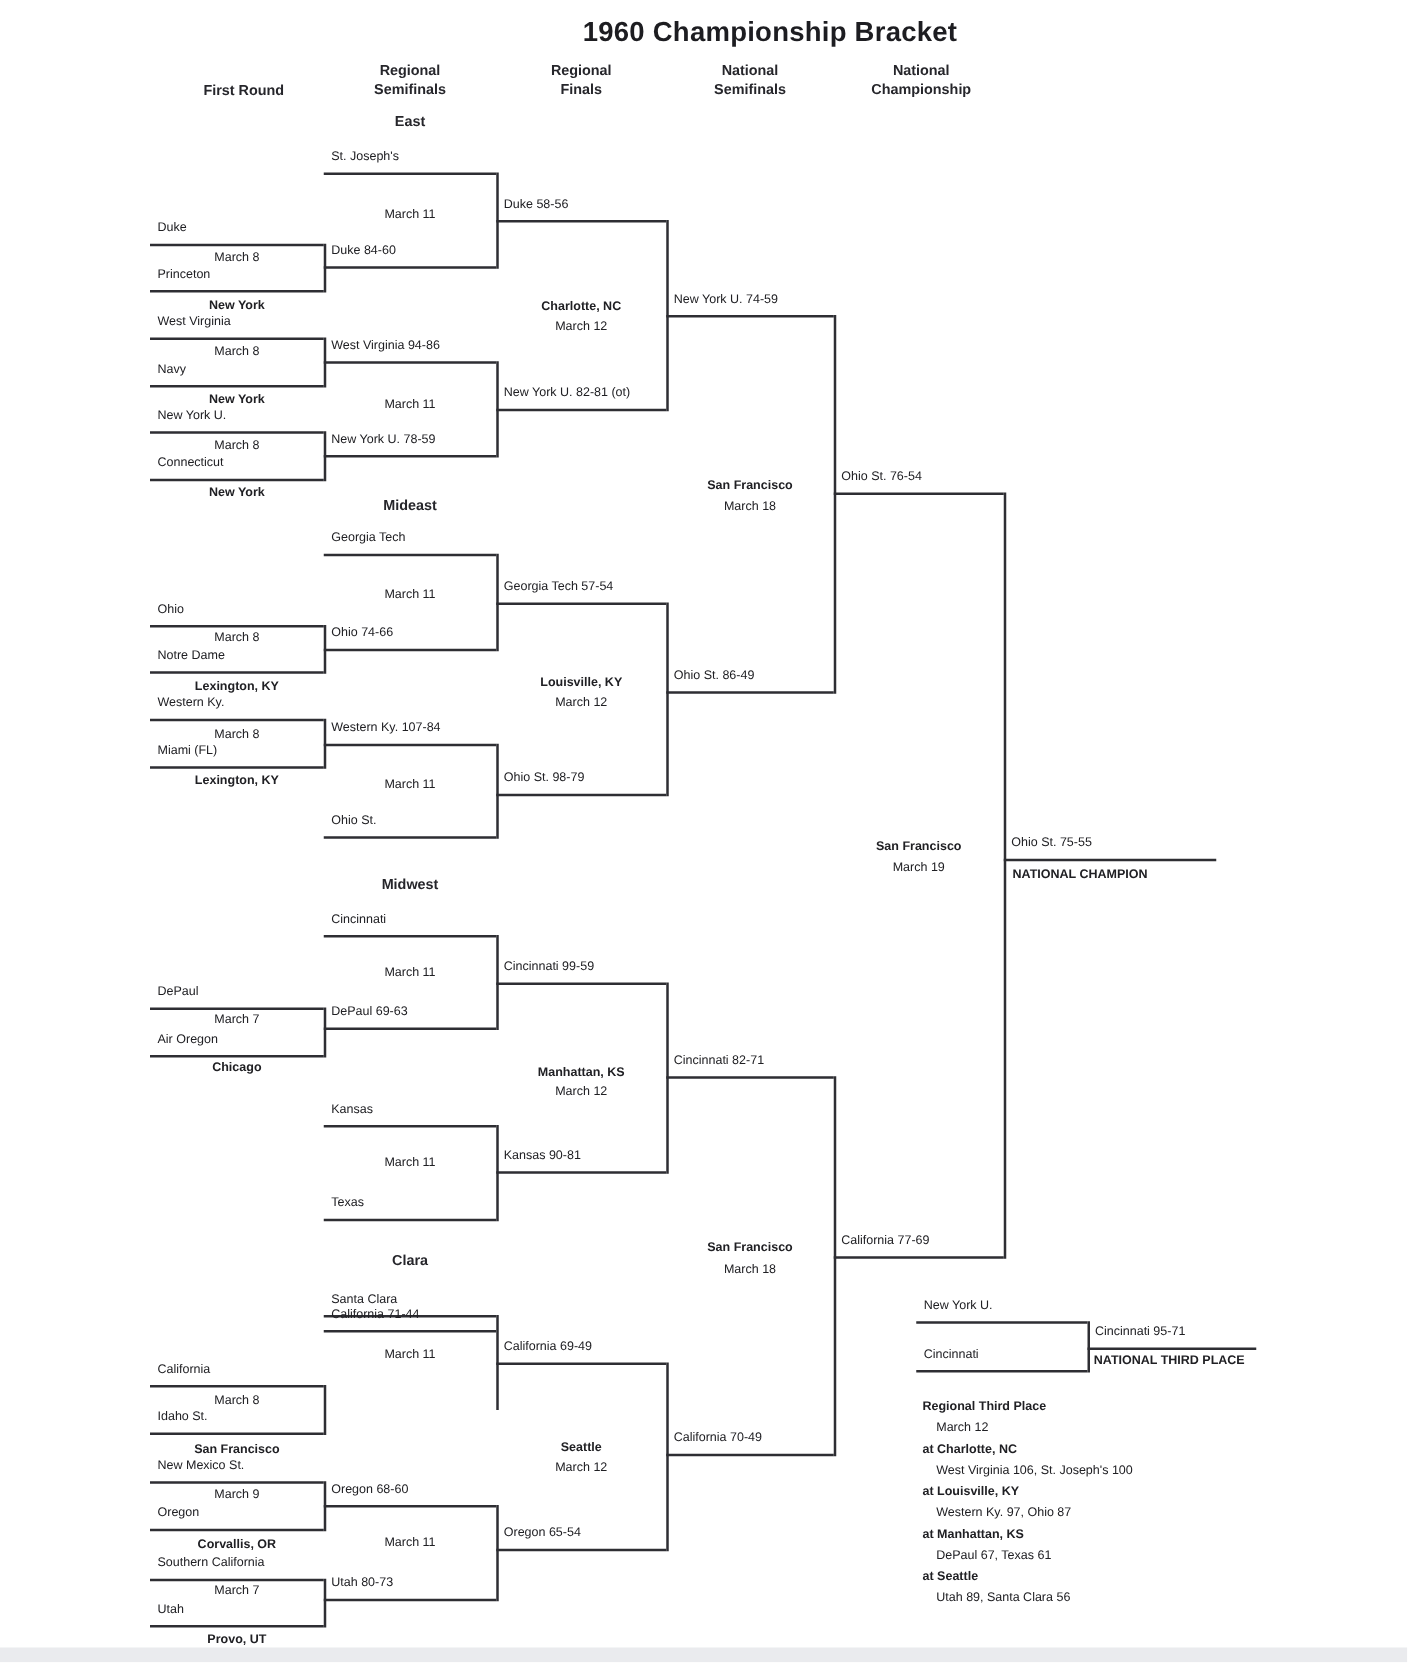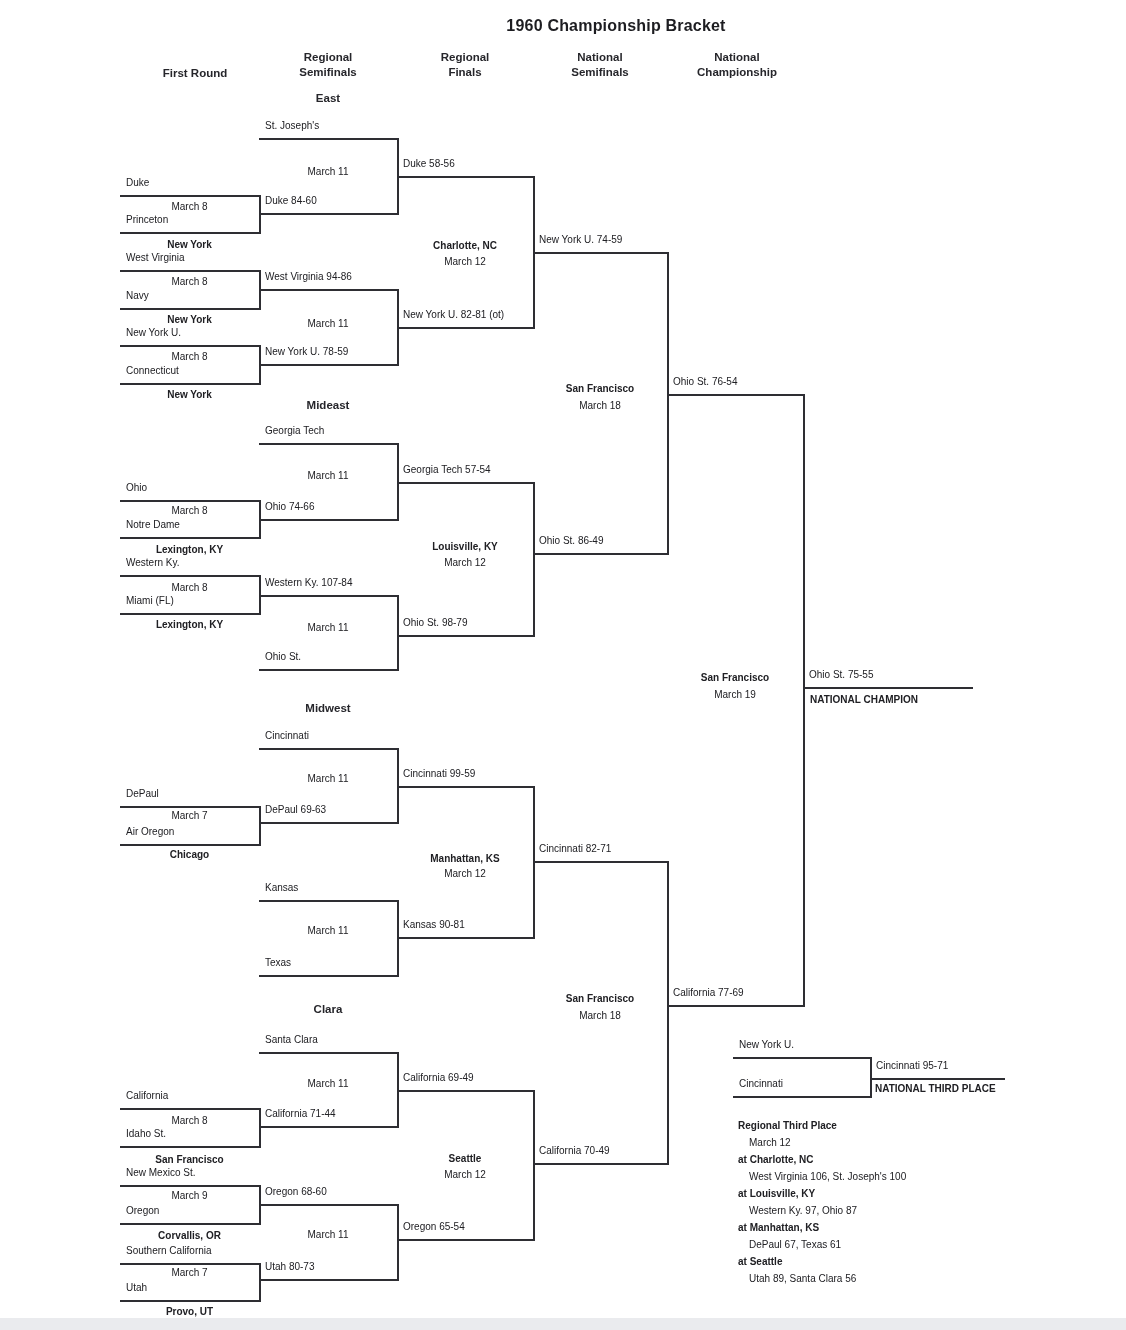--- a/index.html
+++ b/index.html
@@ -1,18 +1,18 @@
 <!DOCTYPE html>
 <html><head>
 <meta charset="utf-8">
 <style>
   html,body{margin:0;padding:0;background:#fff;}
   .page{position:relative;width:1126px;height:1330px;background:#ffffff;
         font-family:"Liberation Sans","DejaVu Sans",sans-serif;color:#202024;overflow:hidden;}
-  .title{position:absolute;text-align:center;font-size:16px;font-weight:bold;line-height:26px;letter-spacing:.2px;color:#1d1d21;}
+  .title{position:absolute;text-align:center;font-size:22px;font-weight:bold;line-height:26px;letter-spacing:.2px;color:#1d1d21;}
   .hdr{position:absolute;text-align:center;font-size:11.5px;font-weight:bold;line-height:15px;white-space:pre-line;color:#26262b;}
   .reg{position:absolute;text-align:center;font-size:11.5px;font-weight:bold;line-height:12px;color:#26262b;}
   .slot{position:absolute;box-sizing:border-box;height:23px;border-bottom:2px solid #2e2e33;
         padding:0 0 6px 6px;font-size:10px;line-height:12px;white-space:nowrap;
         display:flex;align-items:flex-end;}
   .vl{position:absolute;width:0;border-left:2px solid #2e2e33;}
   .lbl{position:absolute;font-size:10px;line-height:12px;white-space:nowrap;}
   .ctr{text-align:center;}
   .b{font-weight:bold;}
   .p1{left:120px;width:139px}.p2{left:259px;width:138px}.p3{left:397px;width:136px}
@@ -155,21 +155,21 @@
 
   <div class="reg p2" style="top:1003px">Clara</div>
 
   <div class="slot p2" style="top:1031px">Santa Clara</div>
   <div class="lbl ctr p2" style="top:1078px">March 11</div>
 
   <div class="slot p1" style="top:1087px">California</div>
   <div class="lbl ctr p1" style="top:1115px">March 8</div>
   <div class="slot p1" style="top:1125px">Idaho St.</div>
   <div class="lbl ctr b p1" style="top:1154px">San Francisco</div>
-  <div class="slot p2" style="top:1105px">California 71-44</div>
+  <div class="slot p2" style="top:1043px">California 71-44</div>
 
   <div class="slot p1" style="top:1164px">New Mexico St.</div>
   <div class="lbl ctr p1" style="top:1190px">March 9</div>
   <div class="slot p1" style="top:1202px">Oregon</div>
   <div class="lbl ctr b p1" style="top:1230px">Corvallis, OR</div>
   <div class="slot p2" style="top:1183px">Oregon 68-60</div>
 
   <div class="lbl ctr p2" style="top:1229px">March 11</div>
 
   <div class="slot p1" style="top:1242px">Southern California</div>

